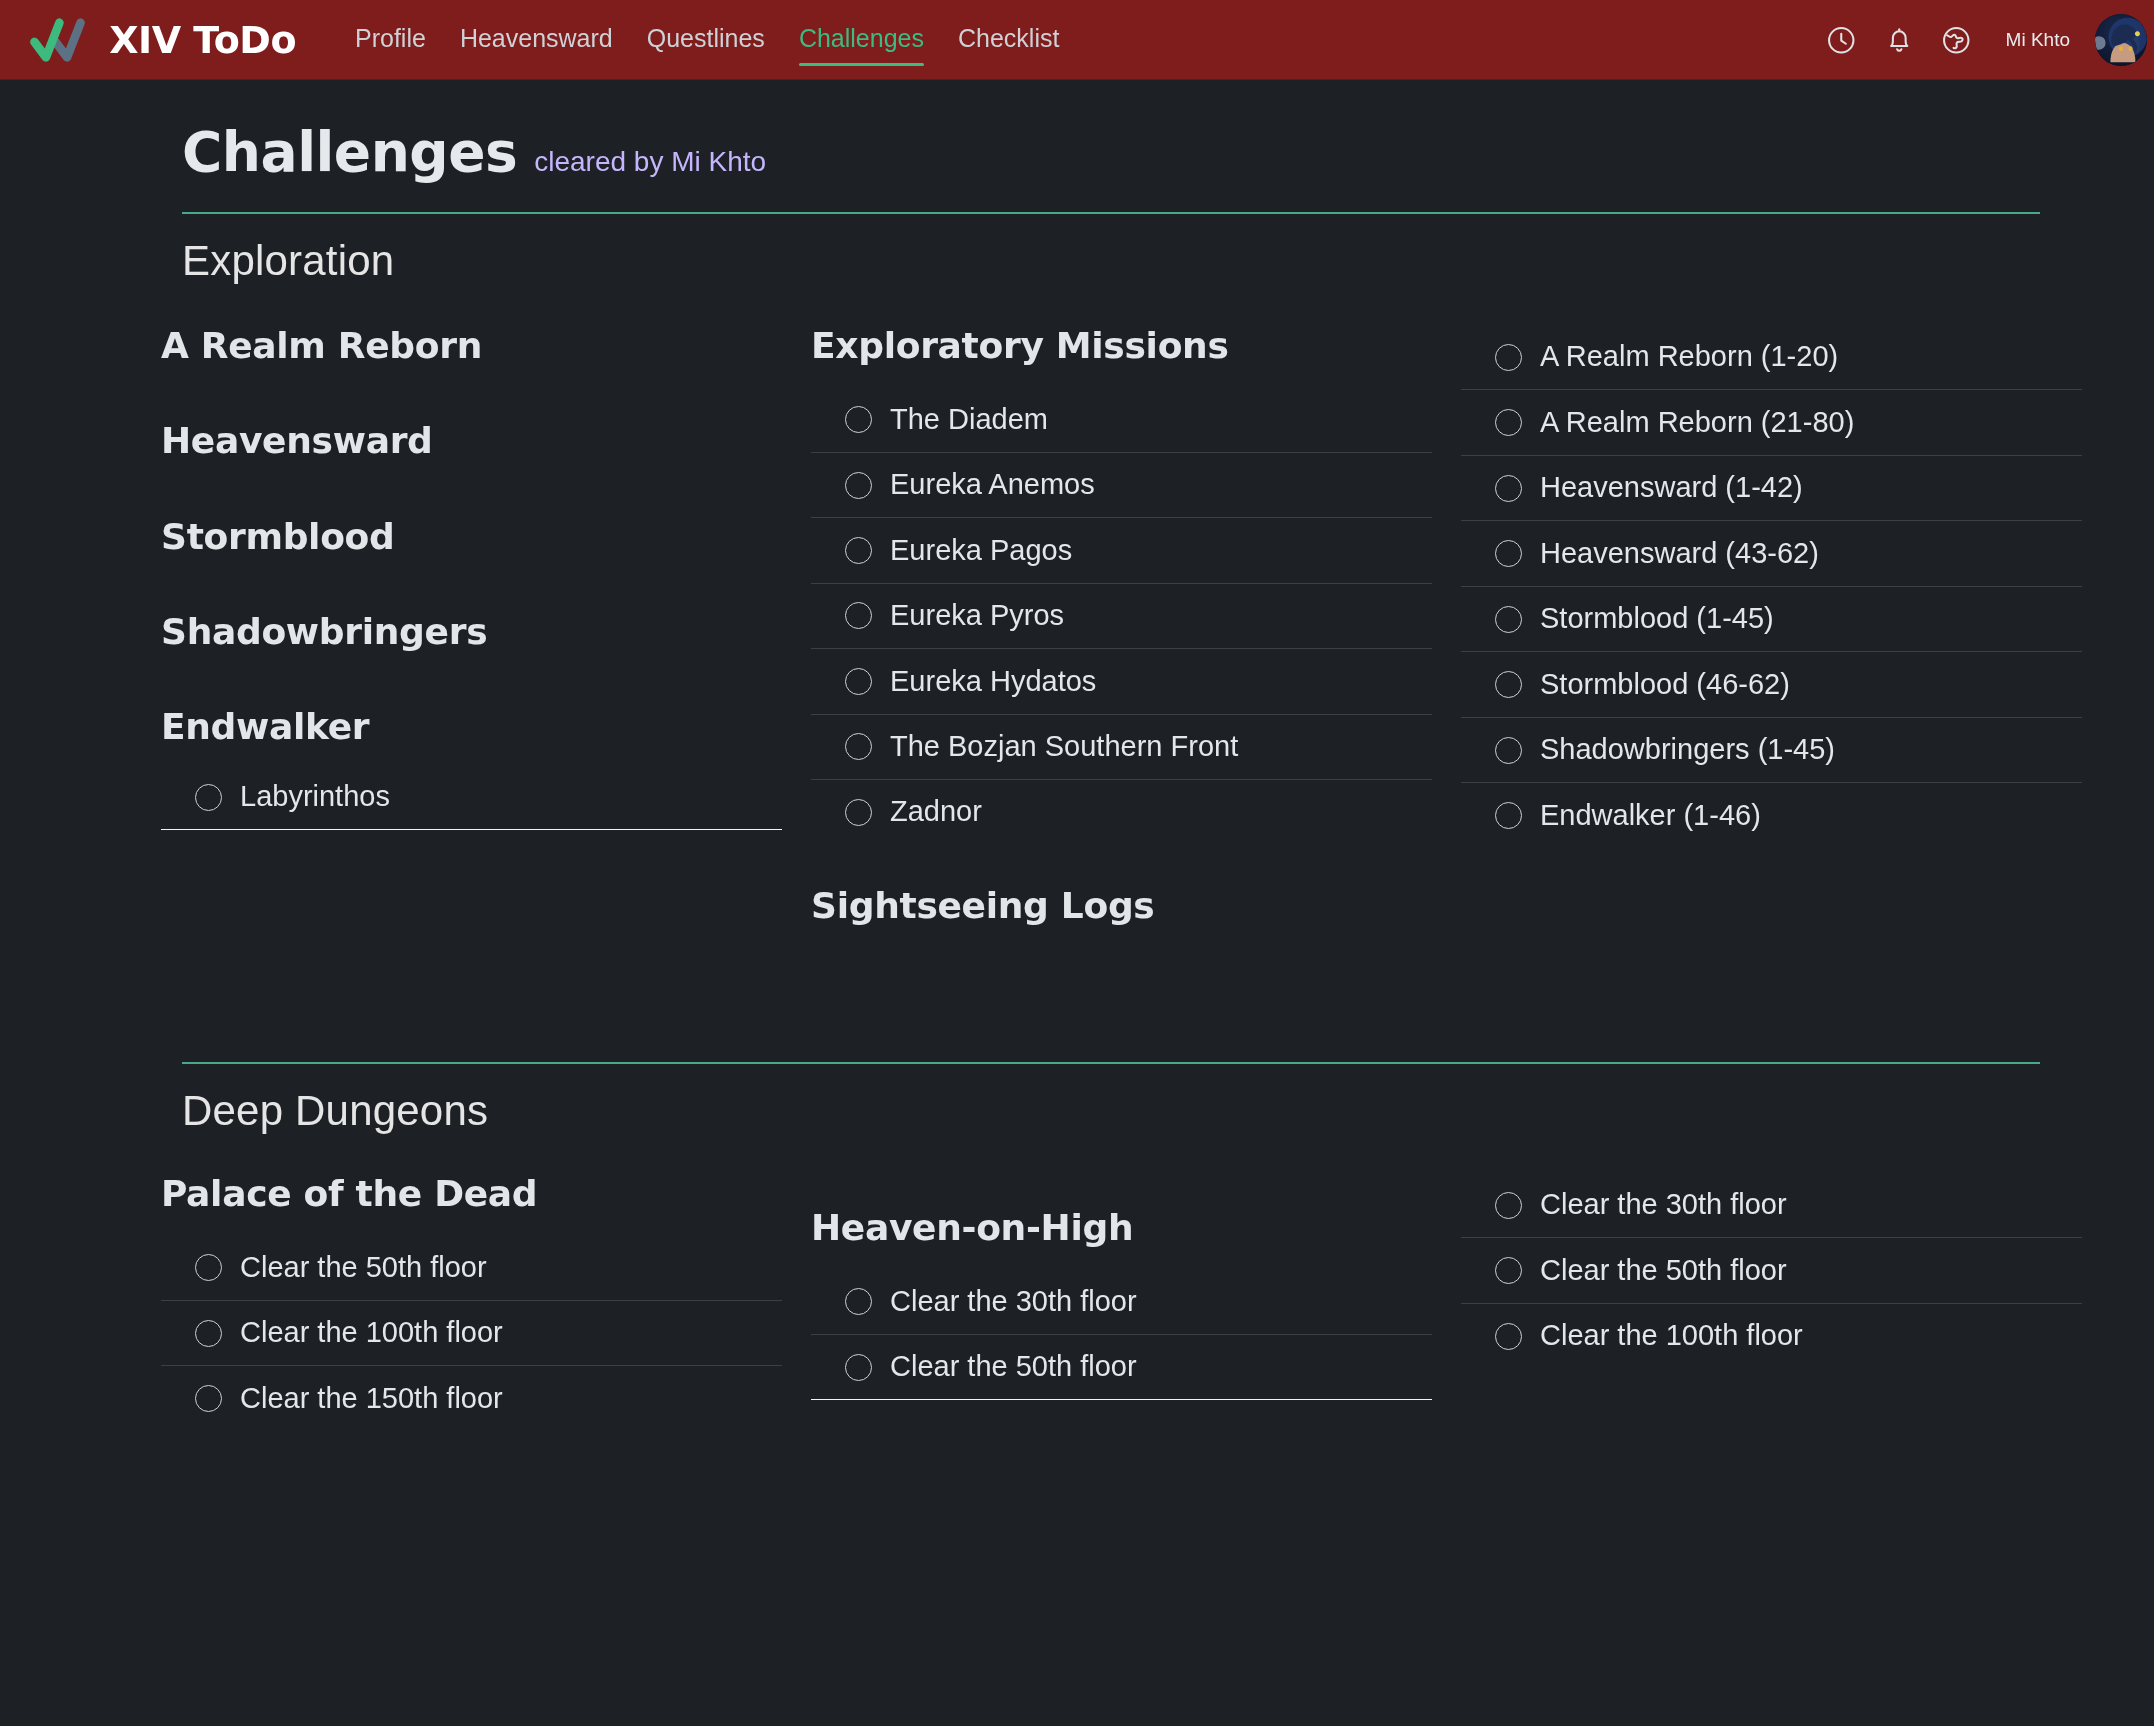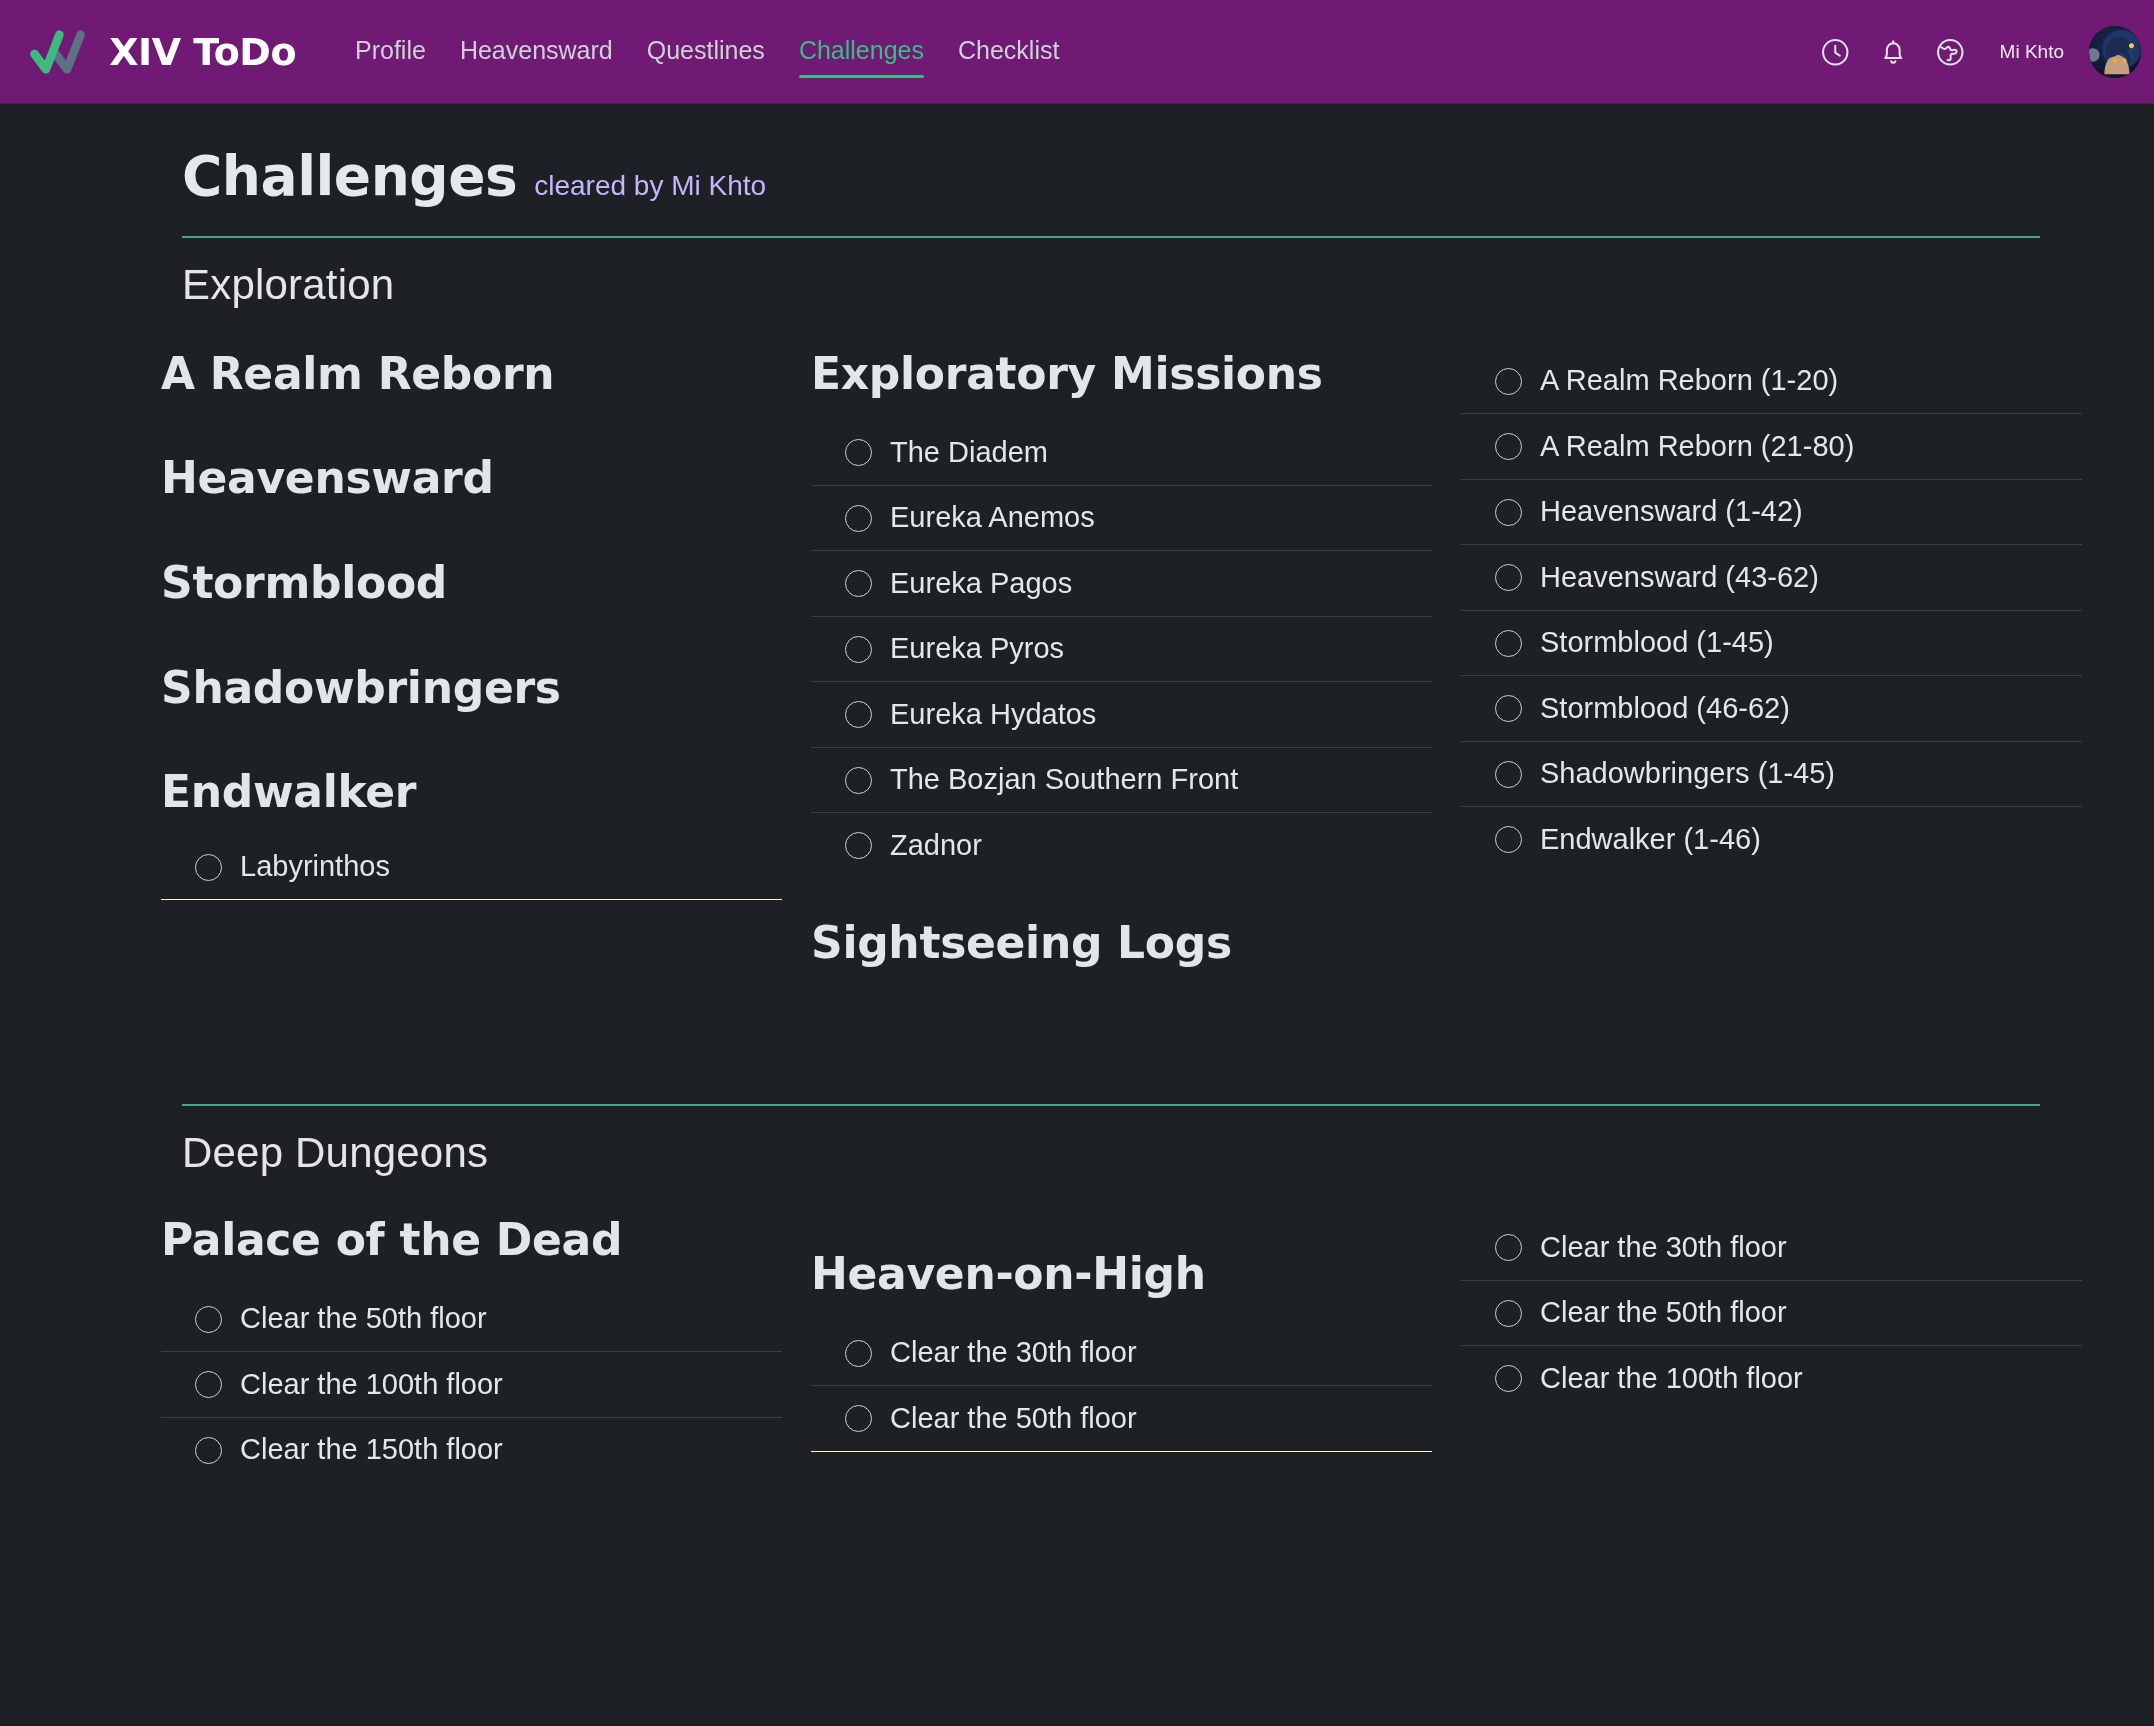--- a/index.html
+++ b/index.html
@@ -13,25 +13,25 @@
 
   body {
     background: #1d2125;
     font-family: "Liberation Sans", "DejaVu Sans", sans-serif;
     color: #e2e5e7;
     -webkit-font-smoothing: antialiased;
   }
 
   
   .navbar {
-    height: 104px;
-    background: #701a75;
+    height: 80px;
+    background: #7f1d1d;
     display: flex;
     align-items: center;
-    padding: 0 14px 0 21px;
+    padding: 0 8px 0 21px;
     position: relative;
   }
   .navbar::after {
     content: "";
     position: absolute;
     left: 0; right: 0; bottom: 0;
     height: 1px;
     background: #2b3036;
   }
 
@@ -162,21 +162,21 @@
     column-gap: 29px;
     padding-left: 161px;
     padding-right: 57px;
     align-items: start;
   }
 
   .col { position: relative; }
 
   .group-title {
     font-family: "DejaVu Sans", sans-serif;
-    font-size: 44px;
+    font-size: 36px;
     font-weight: 700;
     color: #e3e6e9;
     letter-spacing: -0.3px;
     line-height: 1.15;
   }
 
   .check-list { list-style: none; }
 
   .check-item {
     display: flex;

